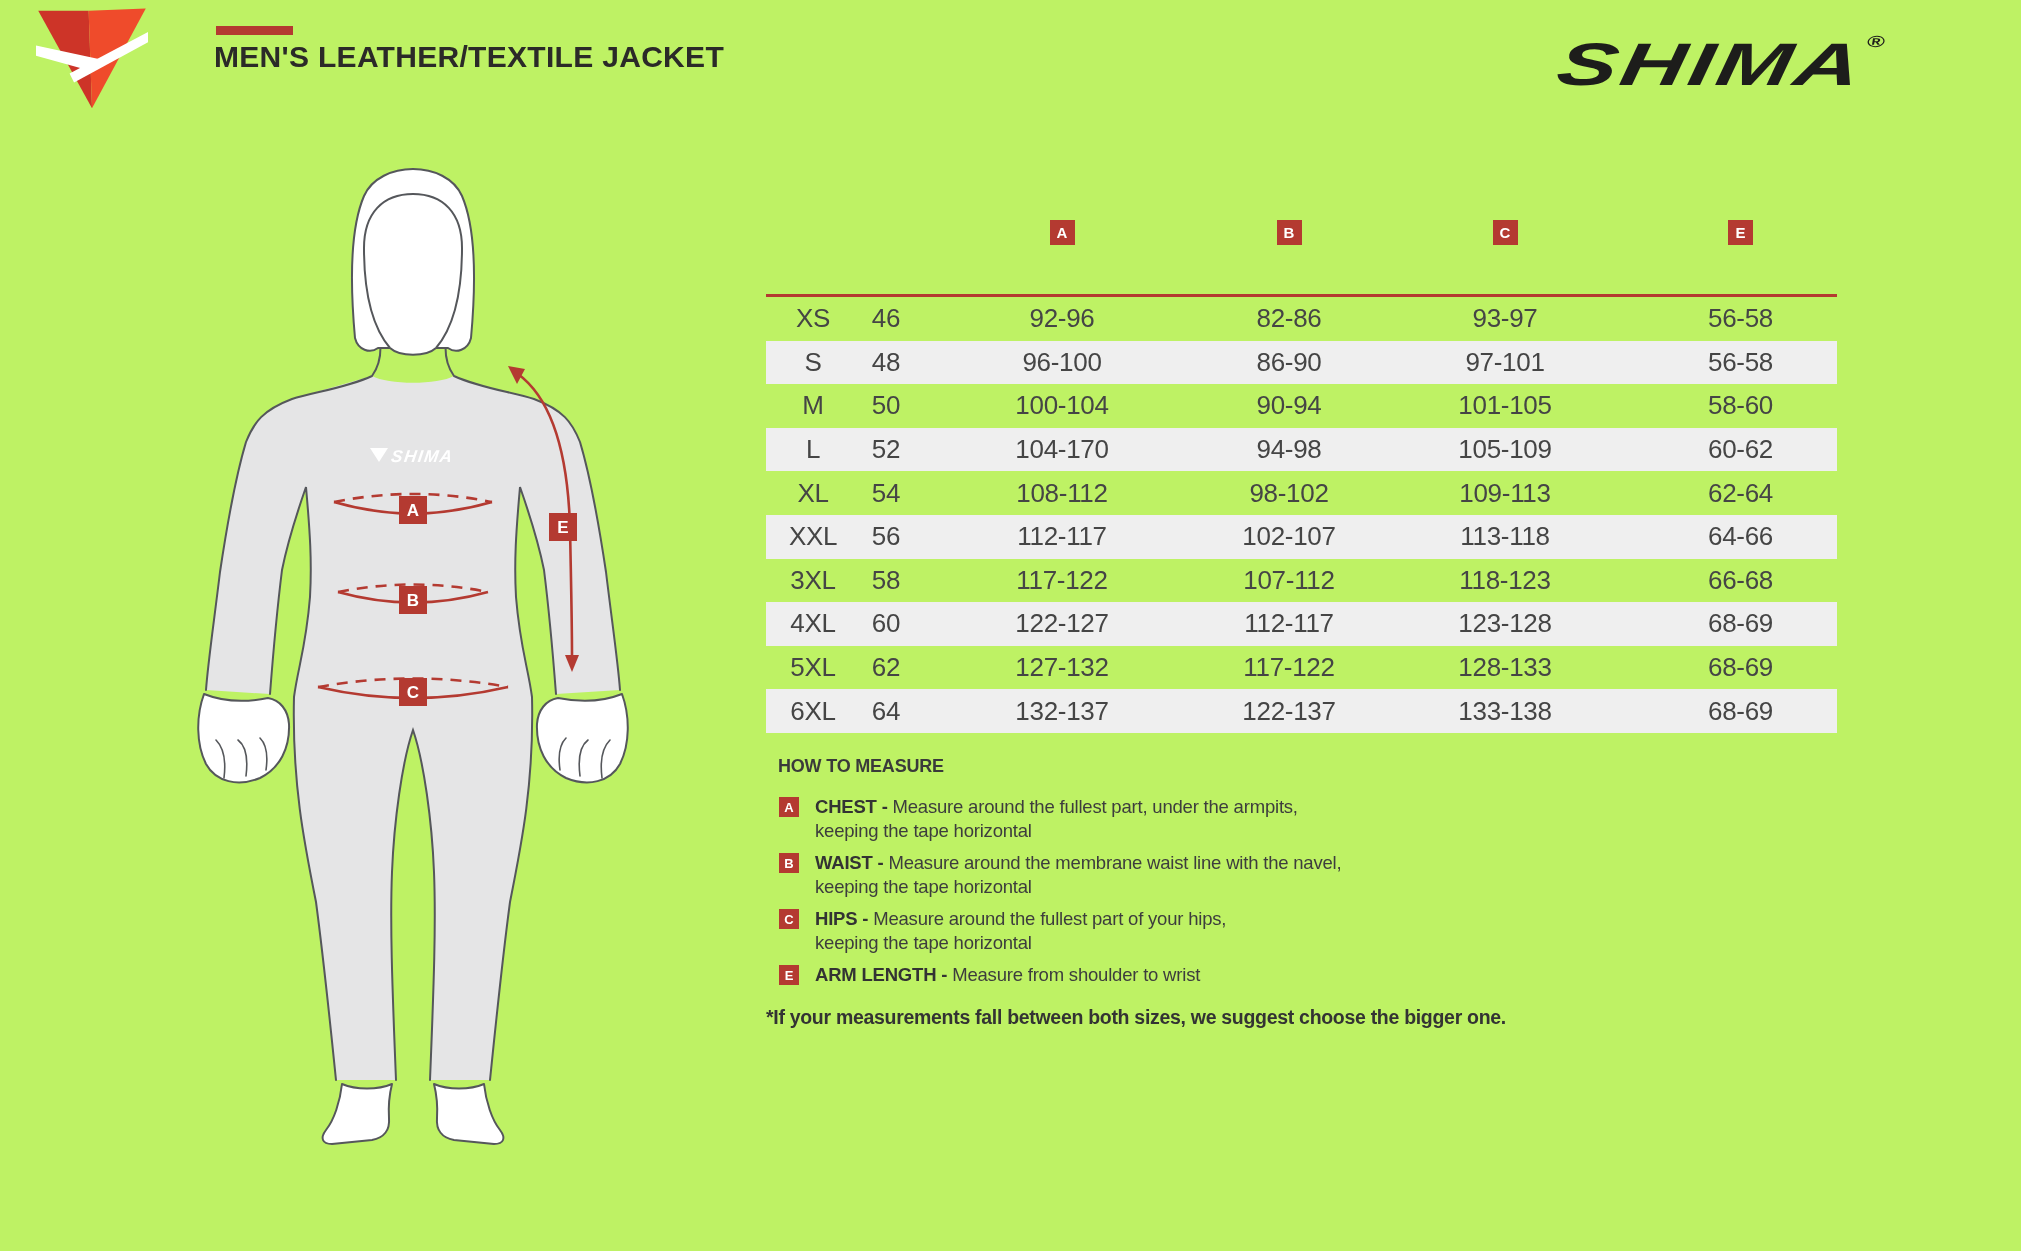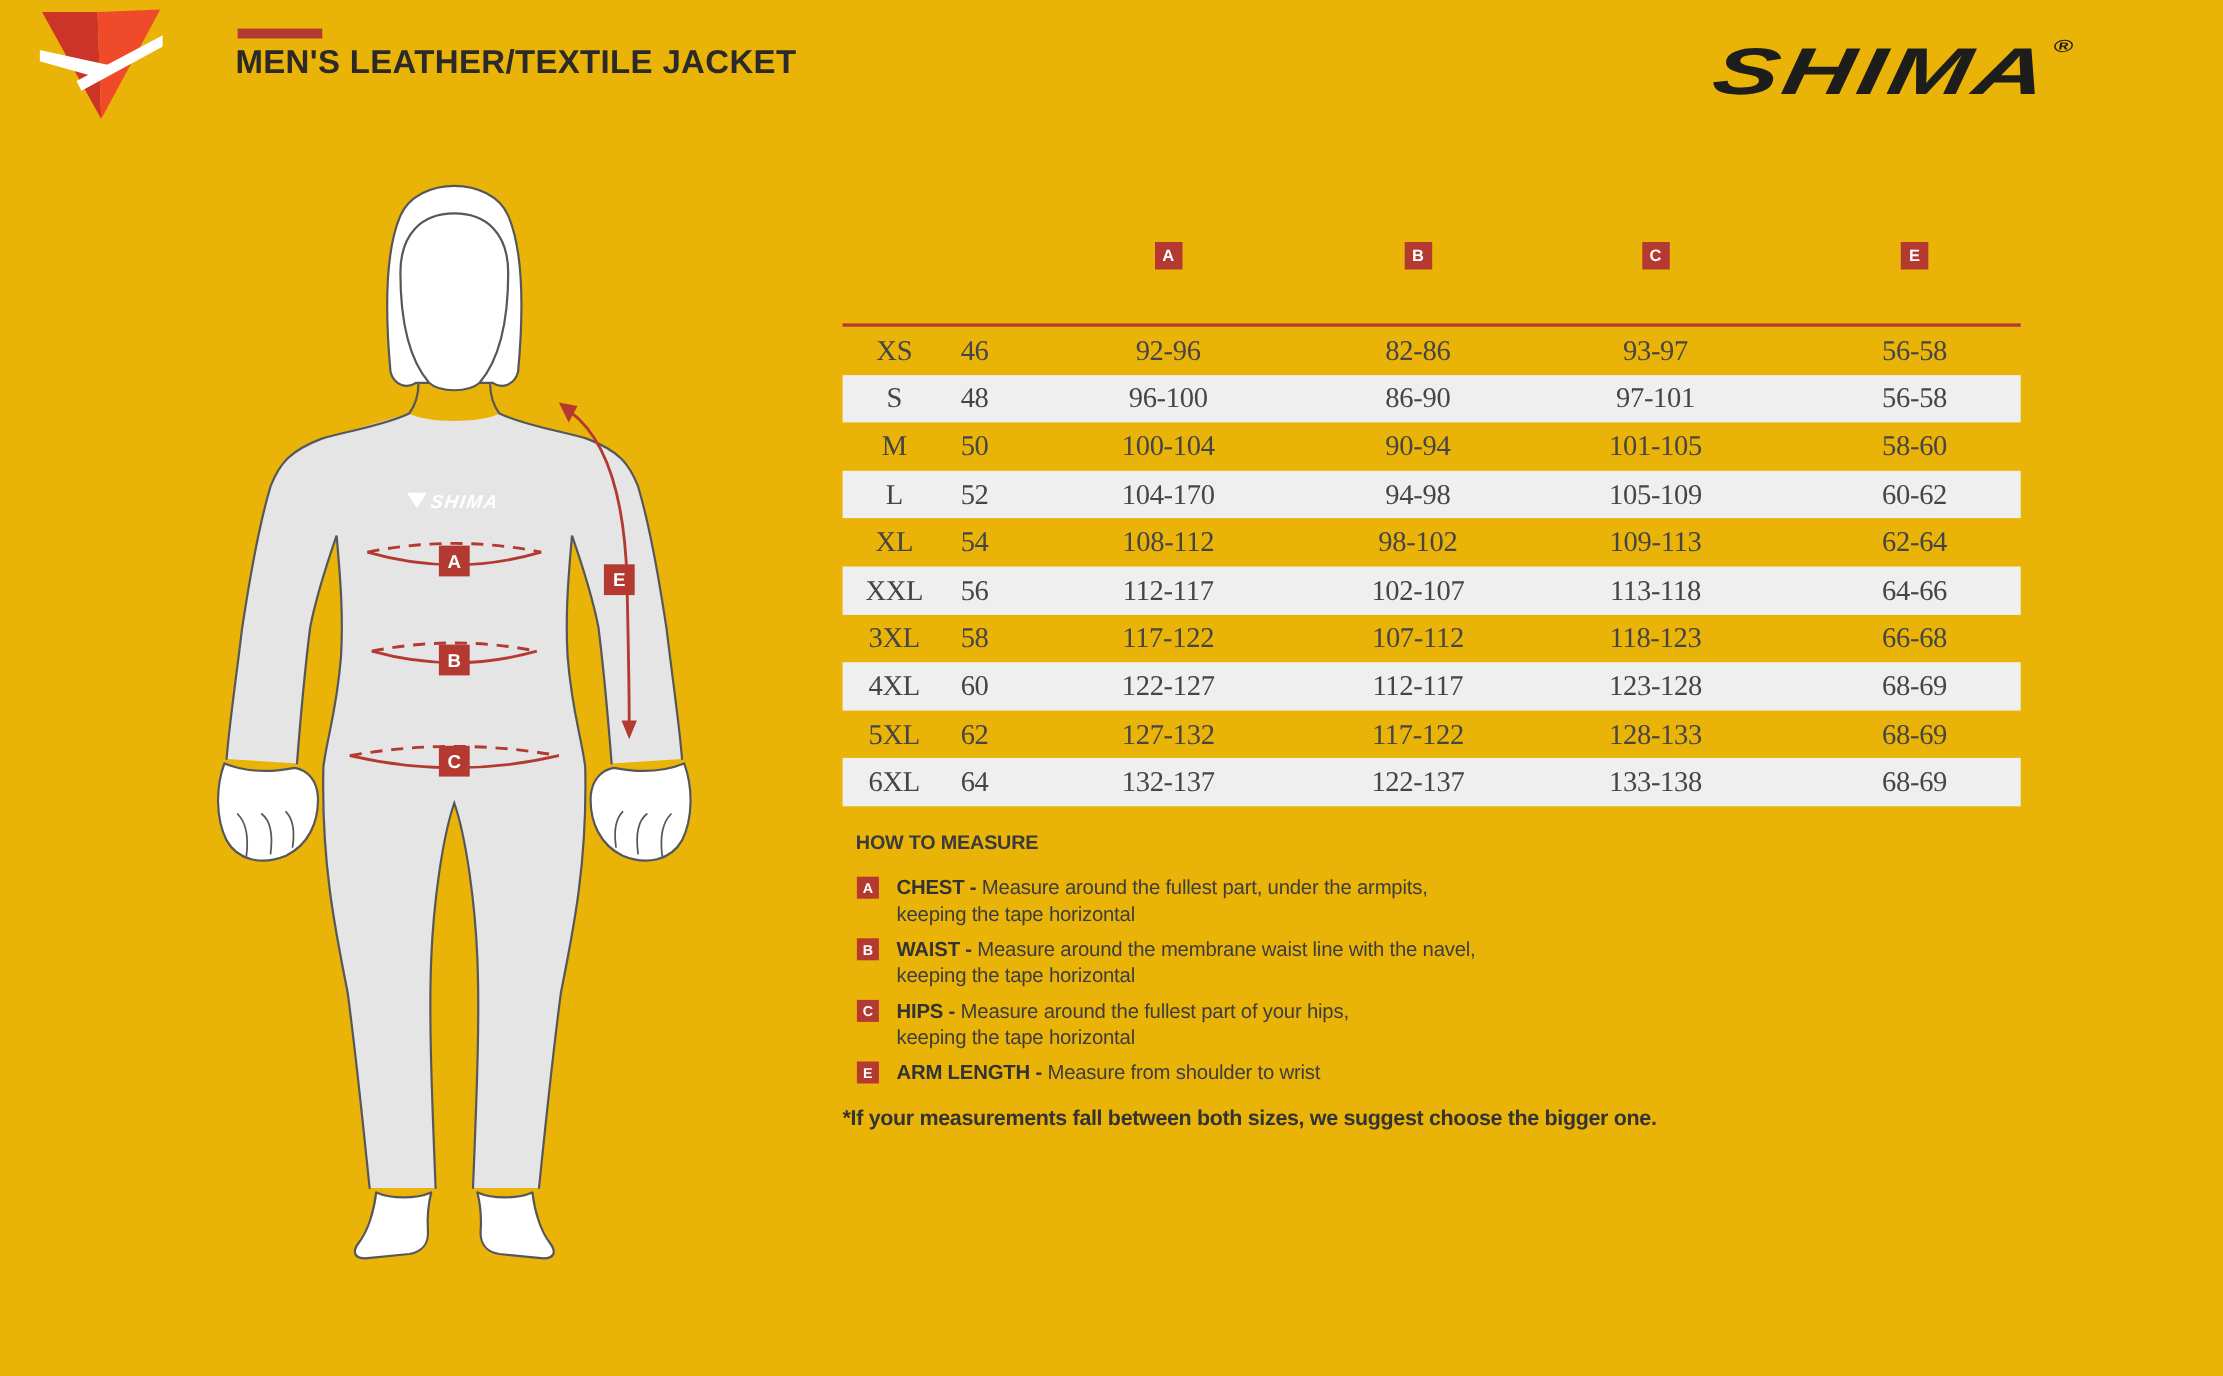--- a/index.html
+++ b/index.html
@@ -1,16 +1,16 @@
 <!DOCTYPE html>
 <html><head>
 <meta charset="utf-8">
 <style>
   html,body{margin:0;padding:0;background:#ffffff;}
-  #page{position:relative;width:2021px;height:1251px;background:#eab308;overflow:hidden;
+  #page{position:relative;width:2021px;height:1251px;background:#bef264;overflow:hidden;
         font-family:"Liberation Sans",sans-serif;color:#333;}
 
   
   #logo{position:absolute;left:36px;top:6px;width:112px;height:106px;}
   .red-bar{position:absolute;left:216px;top:26px;width:77px;height:9px;background:#b43a31;}
   .page-title{position:absolute;left:214px;top:40px;font-size:30px;font-weight:700;
               letter-spacing:.3px;color:#2b2a28;white-space:nowrap;}
   .wordmark{position:absolute;left:1552px;top:30px;font-size:60px;font-weight:700;font-style:italic;
             letter-spacing:2px;color:#1d1d1b;transform:skewX(-10deg) scaleX(1.5);
             transform-origin:left bottom;white-space:nowrap;}
@@ -25,21 +25,21 @@
           display:flex;align-items:center;justify-content:center;margin:0 auto;}
   .hlabel{text-align:center;font-size:25px;padding-bottom:6px;color:#333;white-space:nowrap;}
   .hlabel b{font-weight:700;}
   .hlabel span{font-weight:400;color:#3f3f3f;}
   .size-h{grid-column:1 / 3;text-align:center;font-size:25px;font-weight:700;padding-bottom:6px;
           padding-left:14px;white-space:nowrap;}
   #head-line{position:absolute;left:766px;top:294px;width:1071px;height:3px;background:#b43a31;}
   #tbody{position:absolute;left:766px;top:297px;width:1071px;}
   .trow{height:43.6px;align-items:center;font-size:26px;color:#454545;}
   .trow:nth-child(even){background:#efefef;}
-  .trow div{text-align:center;letter-spacing:-.3px;font-family:Liberation Serif, serif;}
+  .trow div{text-align:center;letter-spacing:-.3px;}
 
   
   #htm-heading{position:absolute;left:766px;top:756px;font-size:18px;font-weight:700;
                letter-spacing:-.2px;color:#3a3a3a;margin-left:12px;}
   #measure-list{position:absolute;left:779px;top:795px;display:flex;flex-direction:column;gap:9px;}
   .mitem{display:grid;grid-template-columns:36px 760px;}
   .mbadge{width:20px;height:20px;background:#b43a31;color:#fff;font-size:13px;font-weight:700;
           display:flex;align-items:center;justify-content:center;margin-top:2px;}
   .mtext{font-size:18.5px;line-height:23.5px;color:#3d3d3d;letter-spacing:-.2px;}
   .mlabel{font-weight:700;color:#333;}

